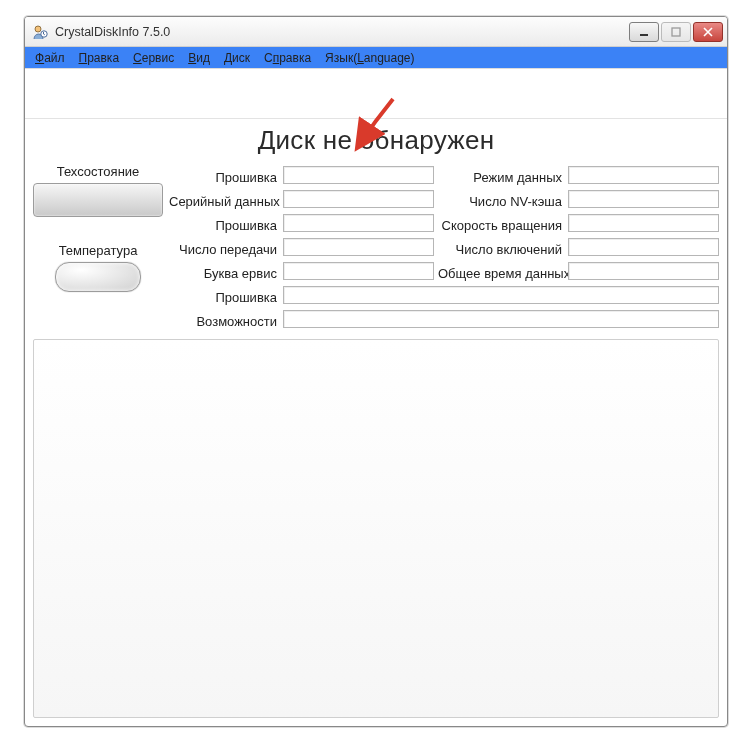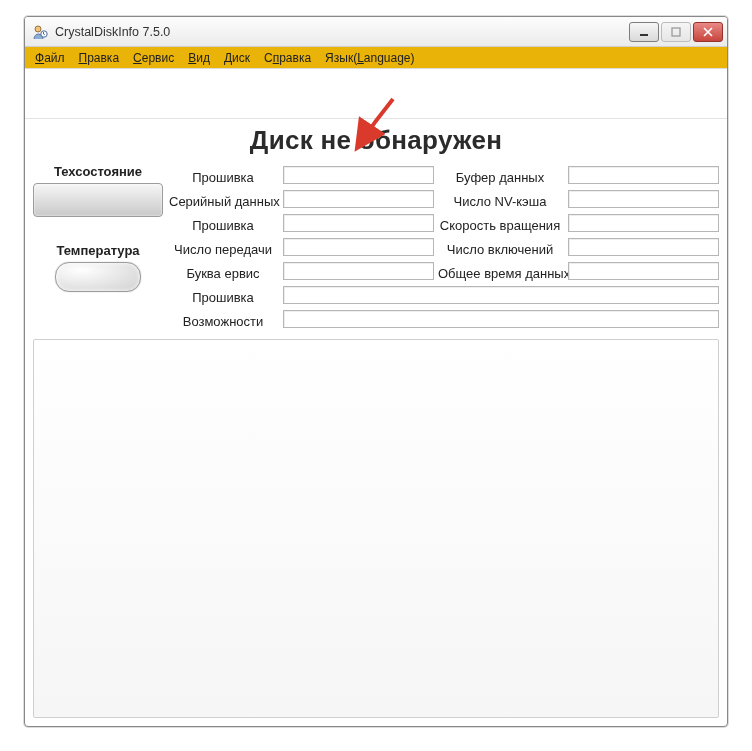--- a/index.html
+++ b/index.html
@@ -11,37 +11,37 @@
     .titlebar { height:30px; display:flex; align-items:center; padding:0 2px 0 6px; background:linear-gradient(#fdfdfd,#ebebeb); border-bottom:1px solid #cfcfcf;}
     .titlebar .icon { width:18px; height:18px; margin-right:6px; display:flex; align-items:center; justify-content:center;}
     .titlebar .title { flex:1; color:#333; font-size:12.5px; }
     .win-btns { display:flex; gap:2px; margin-right:2px;}
     .win-btn { width:30px; height:20px; border:1px solid #7e7e7e; border-radius:3px; display:flex; align-items:center; justify-content:center; background:linear-gradient(#f7f7f7,#d9d9d9); font-size:11px; color:#222;}
     .win-btn.close { background:linear-gradient(#e98985,#c7453d); border-color:#94322b; color:#fff;}
     .win-btn.max { color:#999; border-color:#bbb; background:linear-gradient(#f5f5f5,#e6e6e6);}
     .win-btn svg { display:block;}
 
     
-    .menubar { height:22px; display:flex; align-items:center; gap:6px; padding:0 6px; border-bottom:1px solid #dcdcdc; background:#eab308; font-size:12px; color:#222;}
+    .menubar { height:22px; display:flex; align-items:center; gap:6px; padding:0 6px; border-bottom:1px solid #dcdcdc; background:#3b82f6; font-size:12px; color:#222;}
     .menu-item { padding:2px 4px; cursor:default;}
     .menu-item .ul { text-decoration:underline; }
 
     
     .strip { height:50px; border-bottom:1px solid #e3e3e3; }
 
     
     .content { flex:1; display:flex; flex-direction:column; padding:0 6px 6px 6px; }
-    .headline { text-align:center; font-size:26px; font-weight:700; color:#2b2b2b; margin:6px 0 8px 0; letter-spacing:0.3px;}
+    .headline { text-align:center; font-size:26px; font-weight:400; color:#2b2b2b; margin:6px 0 8px 0; letter-spacing:0.3px;}
     .top-area { display:flex; gap:6px; padding:0 2px 6px 2px;}
-    .left-col { width:130px; display:flex; flex-direction:column; gap:4px;font-weight:bold; }
+    .left-col { width:130px; display:flex; flex-direction:column; gap:4px; }
     .stat-label { text-align:center; font-size:13px; color:#222; }
     .stat-box { height:34px; border:1px solid #9c9c9c; border-radius:4px; background:linear-gradient(#f6f6f6,#c9c9c9); box-shadow:inset 0 0 2px #fff;}
     .temp-box { height:30px; margin:0 22px; border:1px solid #9c9c9c; border-radius:14px; background:radial-gradient(ellipse at 30% 25%, #ffffff, #cfcfcf); box-shadow:inset 0 0 4px #fff, 0 0 1px #999;}
     .fields { flex:1; display:grid; grid-template-columns: 110px 1fr 126px 1fr; column-gap:4px; row-gap:3px; align-items:center; font-size:13px; color:#222;}
-    .fl { text-align:center; padding-right:2px; white-space:nowrap;margin-top:6px;}
+    .fl { text-align:right; padding-right:2px; white-space:nowrap;margin-top:6px;}
     .fv { height:18px; border:1px solid #b6b6b6; background:#fff; box-shadow:inset 1px 1px 0 #eee;}
     .span3 { grid-column: 2 / 5; }
 
     
     .bigarea { flex:1; border:1px solid #cfcfcf; background:linear-gradient(#ffffff,#f6f6f6); margin:4px 2px 2px 2px; border-radius:2px;}
 
     
     .arrow { position:absolute; left:335px; top:93px; pointer-events:none;}
   </style>
 </head>
@@ -99,21 +99,21 @@
           <div class="stat-label">Техсостояние</div>
           <div class="stat-box"></div>
           <div style="height:18px"></div>
           <div class="stat-label">Температура</div>
           <div class="temp-box"></div>
         </div>
 
         <div class="fields">
           <div class="fl">Прошивка</div>
           <div class="fv"></div>
-          <div class="fl">Буфер данных</div>
+          <div class="fl">Режим данных</div>
           <div class="fv"></div>
 
           <div class="fl">Серийный данных</div>
           <div class="fv"></div>
           <div class="fl">Число NV-кэша</div>
           <div class="fv"></div>
 
           <div class="fl">Прошивка</div>
           <div class="fv"></div>
           <div class="fl">Скорость вращения</div>

